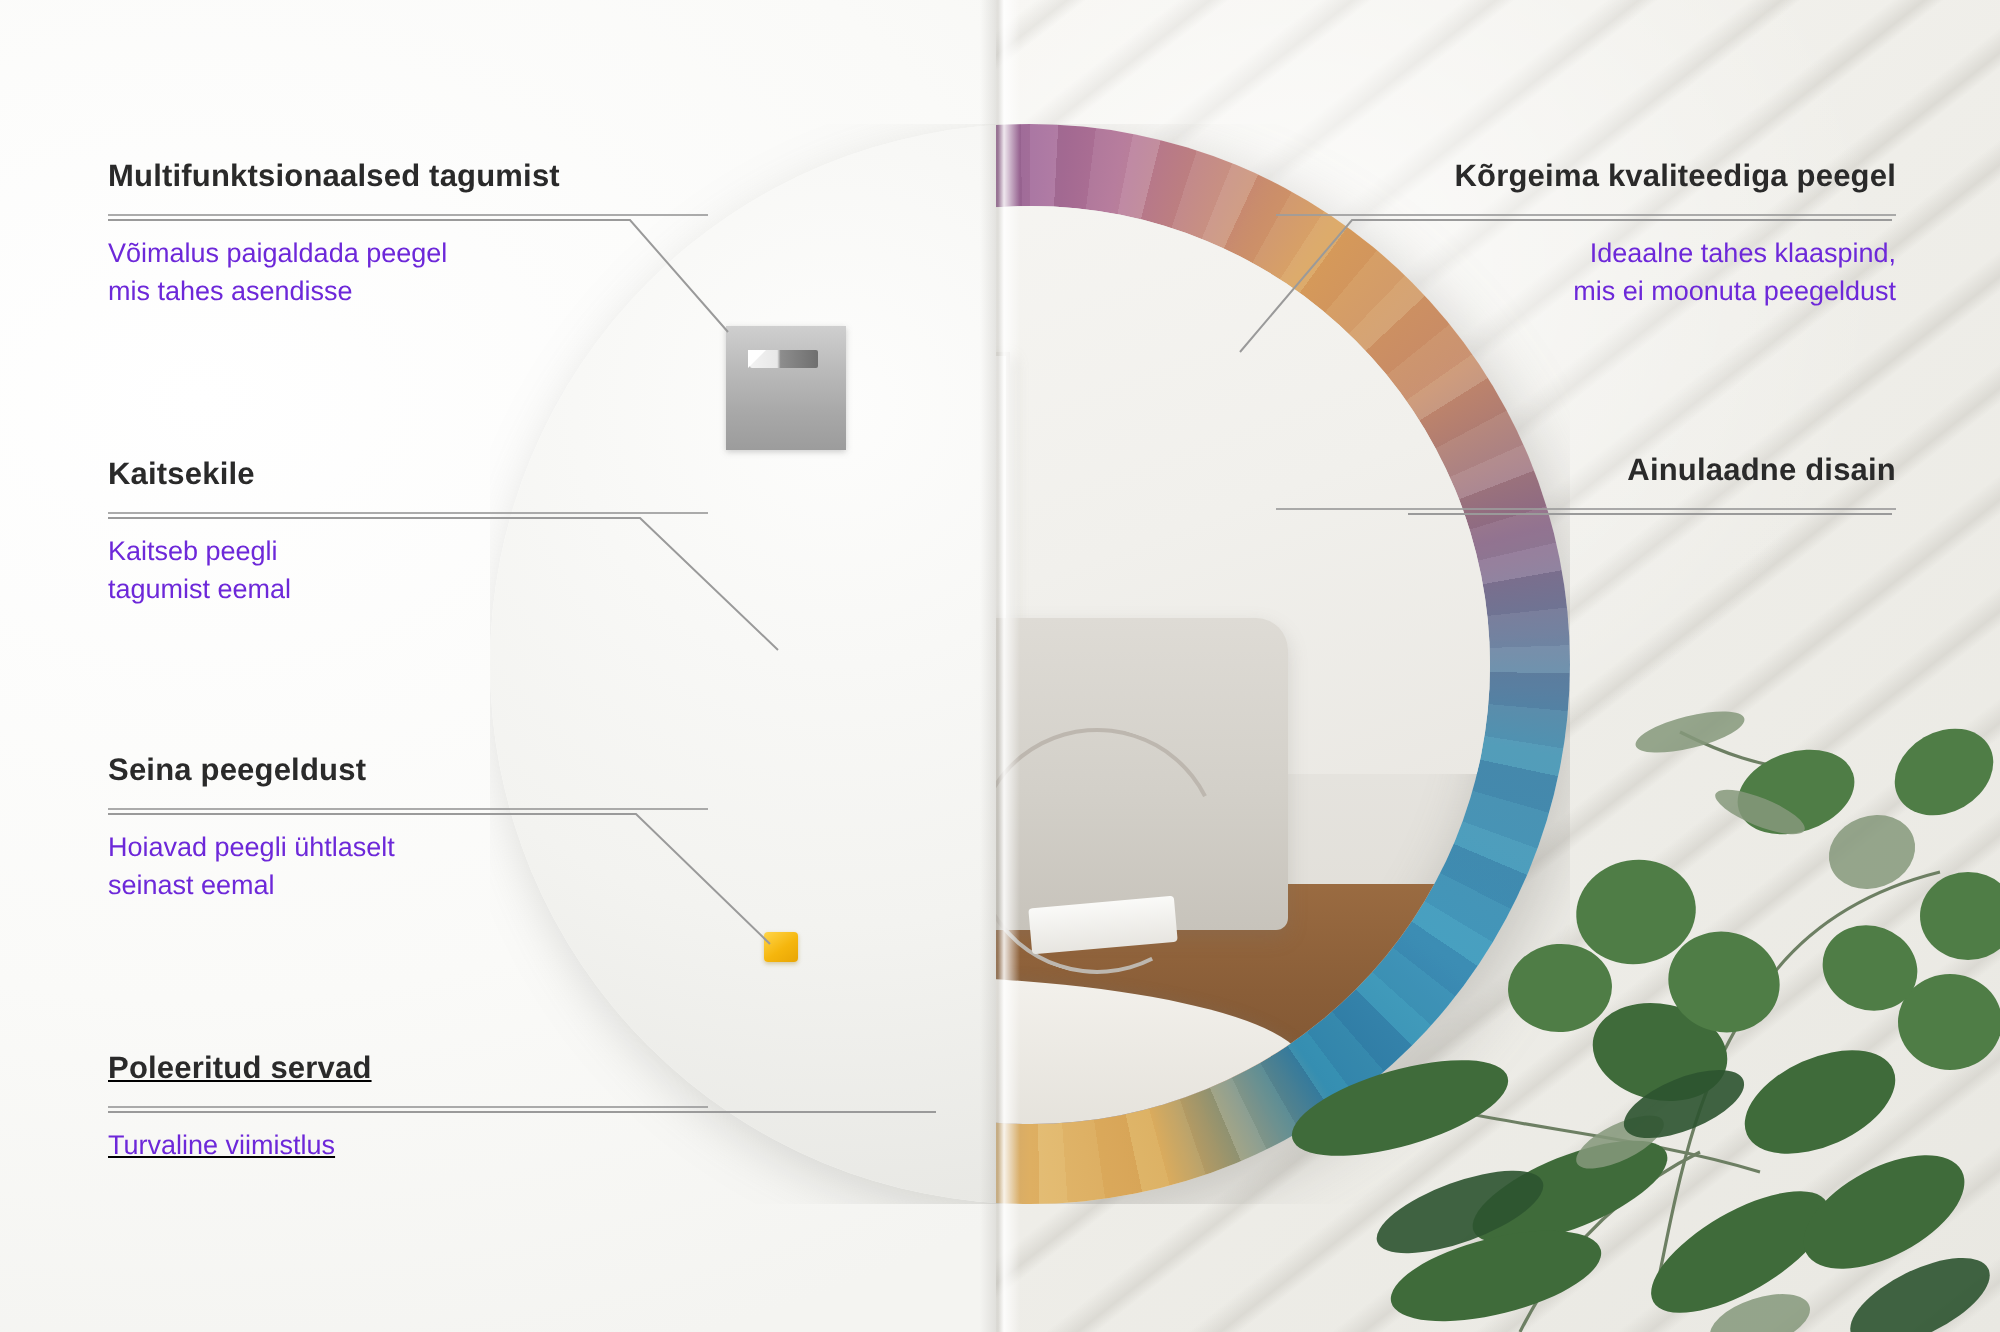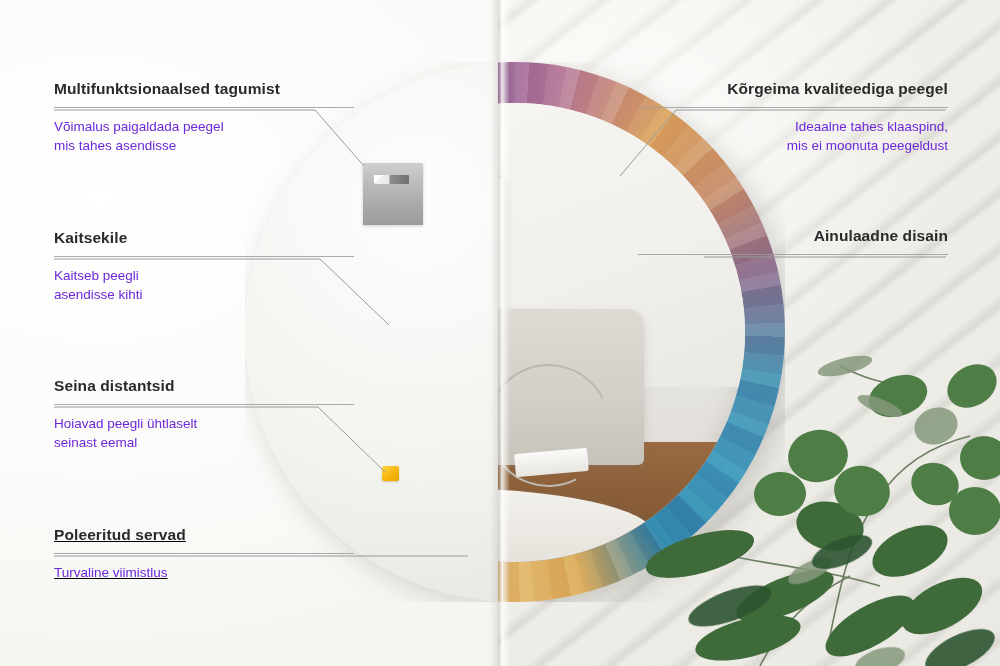--- a/index.html
+++ b/index.html
@@ -368,26 +368,26 @@
       <span>Võimalus paigaldada peegel</span><br>
       <span>mis tahes asendisse</span>
     </p>
   </div>
 
   <div class="callout left" style="top:229px;">
     <h3>Kaitsekile</h3>
     <div class="rule"></div>
     <p>
       <span>Kaitseb peegli</span><br>
-      <span>asendisse kihti</span>
+      <span>tagumist eemal</span>
     </p>
   </div>
 
   <div class="callout left" style="top:377px;">
-    <h3>Seina distantsid</h3>
+    <h3>Seina peegeldust</h3>
     <div class="rule"></div>
     <p>
       <span>Hoiavad peegli ühtlaselt</span><br>
       <span>seinast eemal</span>
     </p>
   </div>
 
   <div class="callout left" style="top:526px;text-decoration:underline;">
     <h3>Poleeritud servad</h3>
     <div class="rule"></div>

